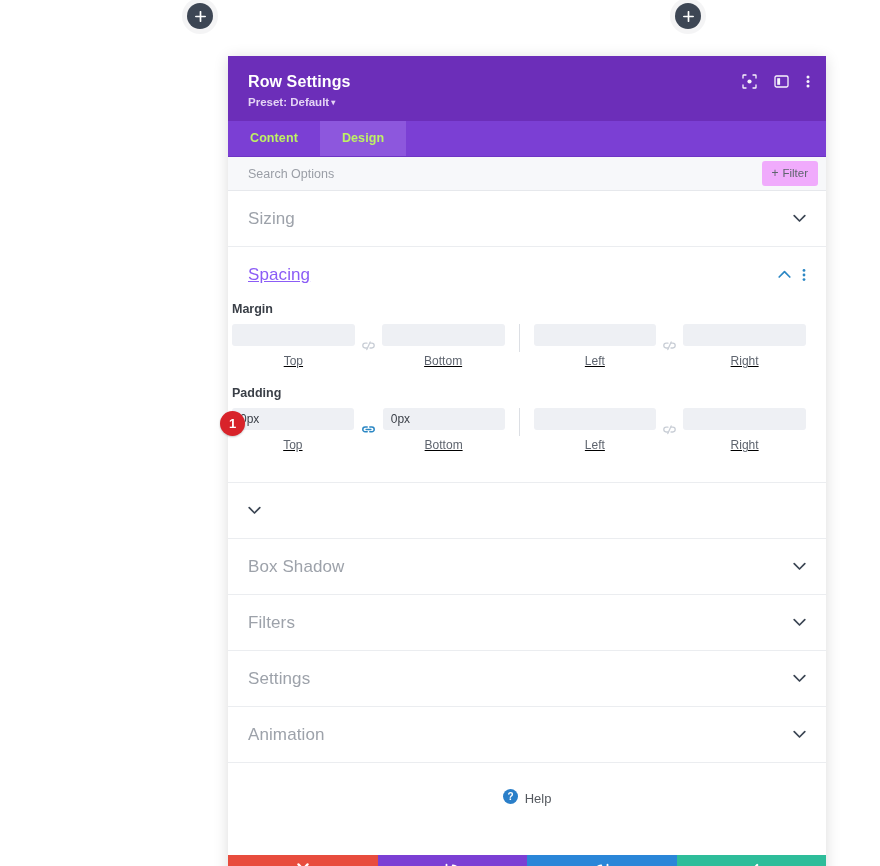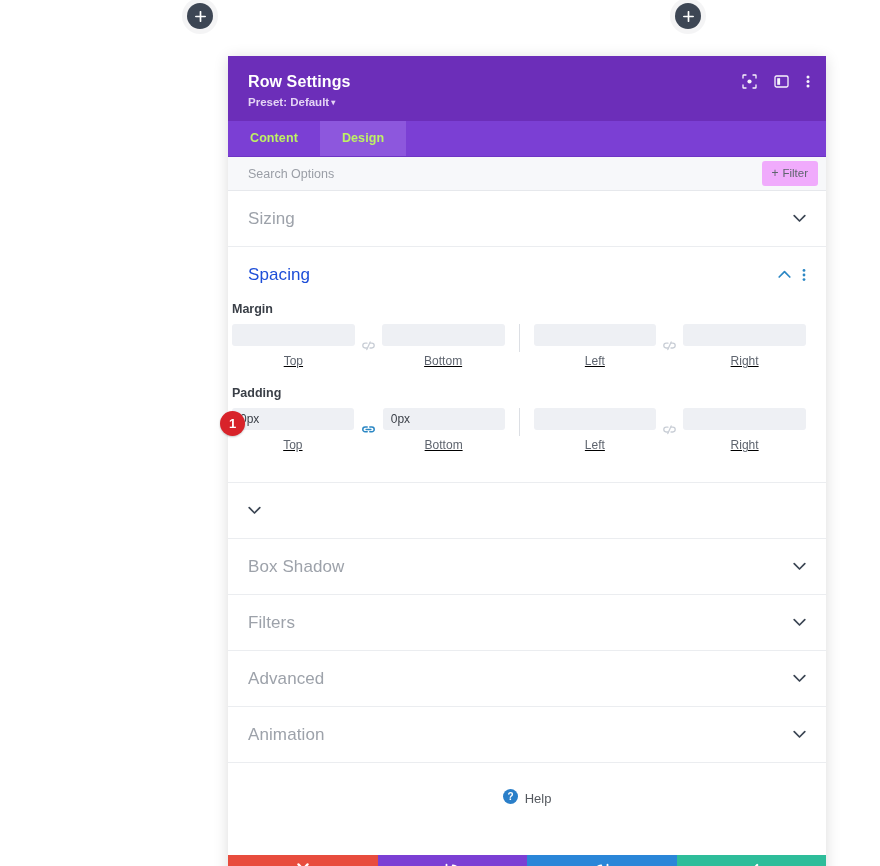--- a/index.html
+++ b/index.html
@@ -138,21 +138,21 @@
     padding: 0 20px;
     cursor: pointer;
   }
   .acc-title {
     font-size: 17px;
     color: #9da2aa;
     font-weight: normal;
     flex: 1;
     letter-spacing: .1px;
   }
-  .acc.open .acc-title { color: #1d4ed8; }
+  .acc.open .acc-title { color: #8b5cf6; text-decoration: underline; }
   .acc-tools { display: flex; align-items: center; gap: 11px; }
   .chev { cursor: pointer; display:flex; }
   .kebab-blue { cursor: pointer; display:flex; }
 
   .acc-content { padding: 0 20px 22px 4px; }
 
   .field-label {
     font-size: 12.5px;
     color: #3a3f47;
     font-weight: bold;
@@ -476,21 +476,21 @@
             <svg width="13" height="9" viewBox="0 0 13 9">
                 <path d="M1.2 1.6L6.5 7l5.3-5.4" stroke="#3c4654" stroke-width="1.7" fill="none" stroke-linecap="round" stroke-linejoin="round"></path>
               </svg>
           </span>
         </div>
       </div>
     </div>
 
     <div class="acc">
       <div class="acc-head">
-        <div class="acc-title">Advanced</div>
+        <div class="acc-title">Settings</div>
         <div class="acc-tools">
           <span class="chev">
             <svg width="13" height="9" viewBox="0 0 13 9">
                 <path d="M1.2 1.6L6.5 7l5.3-5.4" stroke="#3c4654" stroke-width="1.7" fill="none" stroke-linecap="round" stroke-linejoin="round"></path>
               </svg>
           </span>
         </div>
       </div>
     </div>
 

